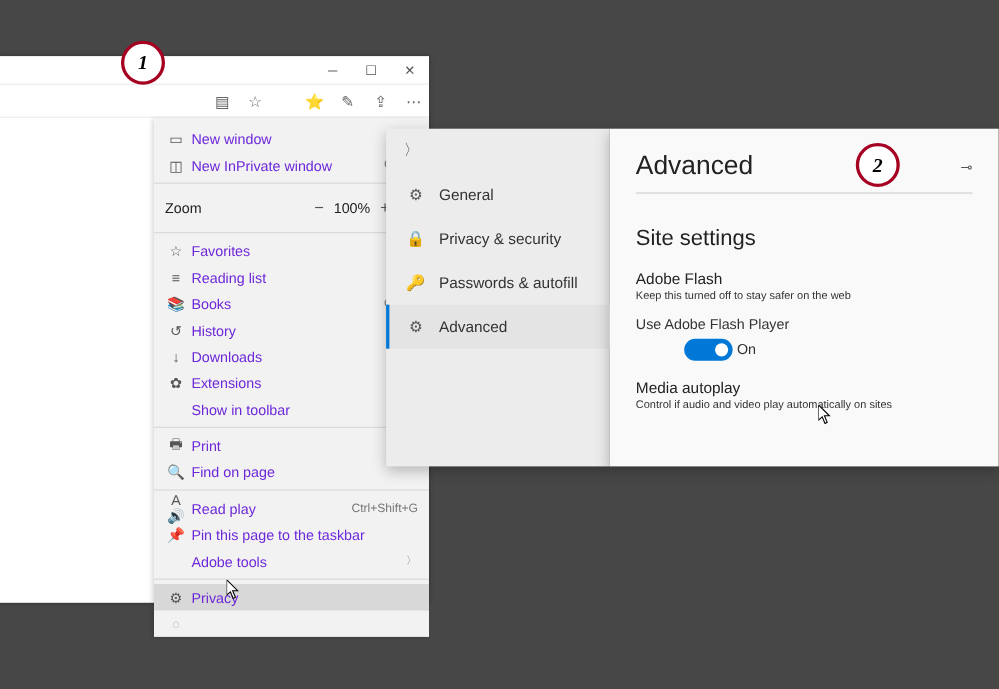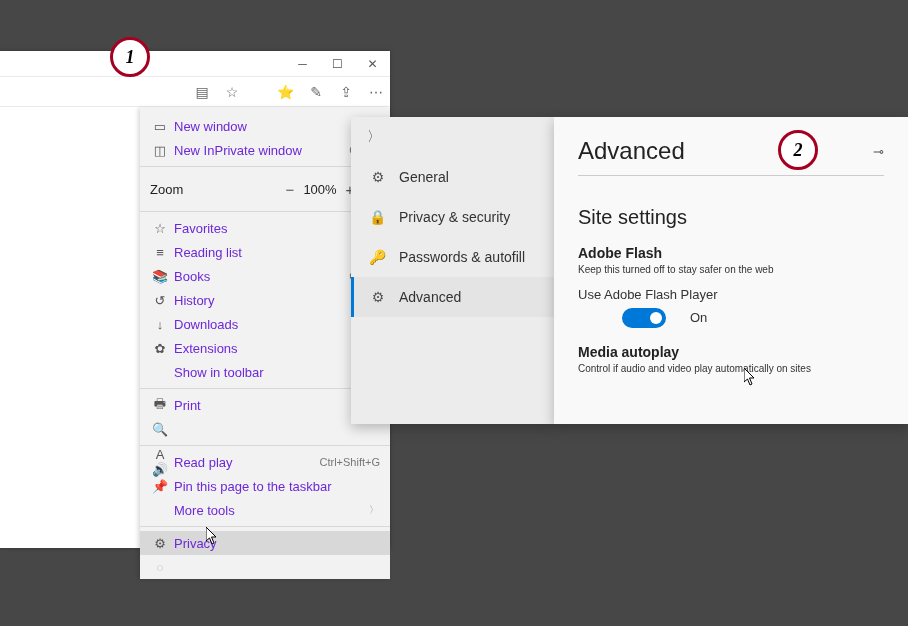--- a/index.html
+++ b/index.html
@@ -128,24 +128,24 @@
   }
   .advpanel .hdr {
     display:flex; justify-content:space-between; align-items:center;
     border-bottom:1px solid #ccc;
     padding-bottom:10px;
   }
   .advpanel h2 {
     font-size:20px; font-weight:400; margin-top:30px; color:#222;
   }
   .advpanel .sect { margin-top:16px; }
-  .advpanel .stitle { font-size:14px; font-weight:700; color:#222; }
+  .advpanel .stitle { font-size:14px; font-weight:400; color:#222; }
   .advpanel .sdesc { font-size:10px; color:#333; margin-top:2px; line-height:1.35;}
   .advpanel .slabel2 { font-size:13px; color:#333; margin-top:10px;}
-  .toggle-row { display:flex; align-items:center; gap:24px; margin-top:6px;padding-left:44px;}
+  .toggle-row { display:flex; align-items:center; gap:4px; margin-top:6px;padding-left:44px;}
   .toggle {
     width:44px; height:20px; border-radius:10px;
     background:#0078d7; position:relative; cursor:pointer;
   }
   .toggle .knob {
     width:12px; height:12px; background:#fff; border-radius:50%;
     position:absolute; right:4px; top:4px;
   }
   .toggle-label { font-size:13px; color:#333; }
 
@@ -238,34 +238,35 @@
       <span class="mlabel">Show in toolbar</span>
       <span class="mchev">〉</span>
     </div>
     <div class="sep"></div>
     <div class="mrow">
       <span class="micn">🖶</span>
       <span class="mlabel">Print</span>
     </div>
     <div class="mrow">
       <span class="micn">🔍</span>
+      <span class="mlabel">Find on page</span>
     </div>
     <div class="sep"></div>
     <div class="mrow">
       <span class="micn">A🔊</span>
       <span class="mlabel">Read play</span>
       <span class="mcut">Ctrl+Shift+G</span>
     </div>
     <div class="mrow">
       <span class="micn">📌</span>
       <span class="mlabel">Pin this page to the taskbar</span>
     </div>
     <div class="mrow">
       <span class="micn"></span>
-      <span class="mlabel">More tools</span>
+      <span class="mlabel">Adobe tools</span>
       <span class="mchev">〉</span>
     </div>
     <div class="sep"></div>
     <div class="mrow highlighted">
       <span class="micn">⚙</span>
       <span class="mlabel">Privacy</span>
     </div>
     <div class="mrow" style="opacity:.3">
       <span class="micn">○</span>
       <span class="mlabel"></span>

